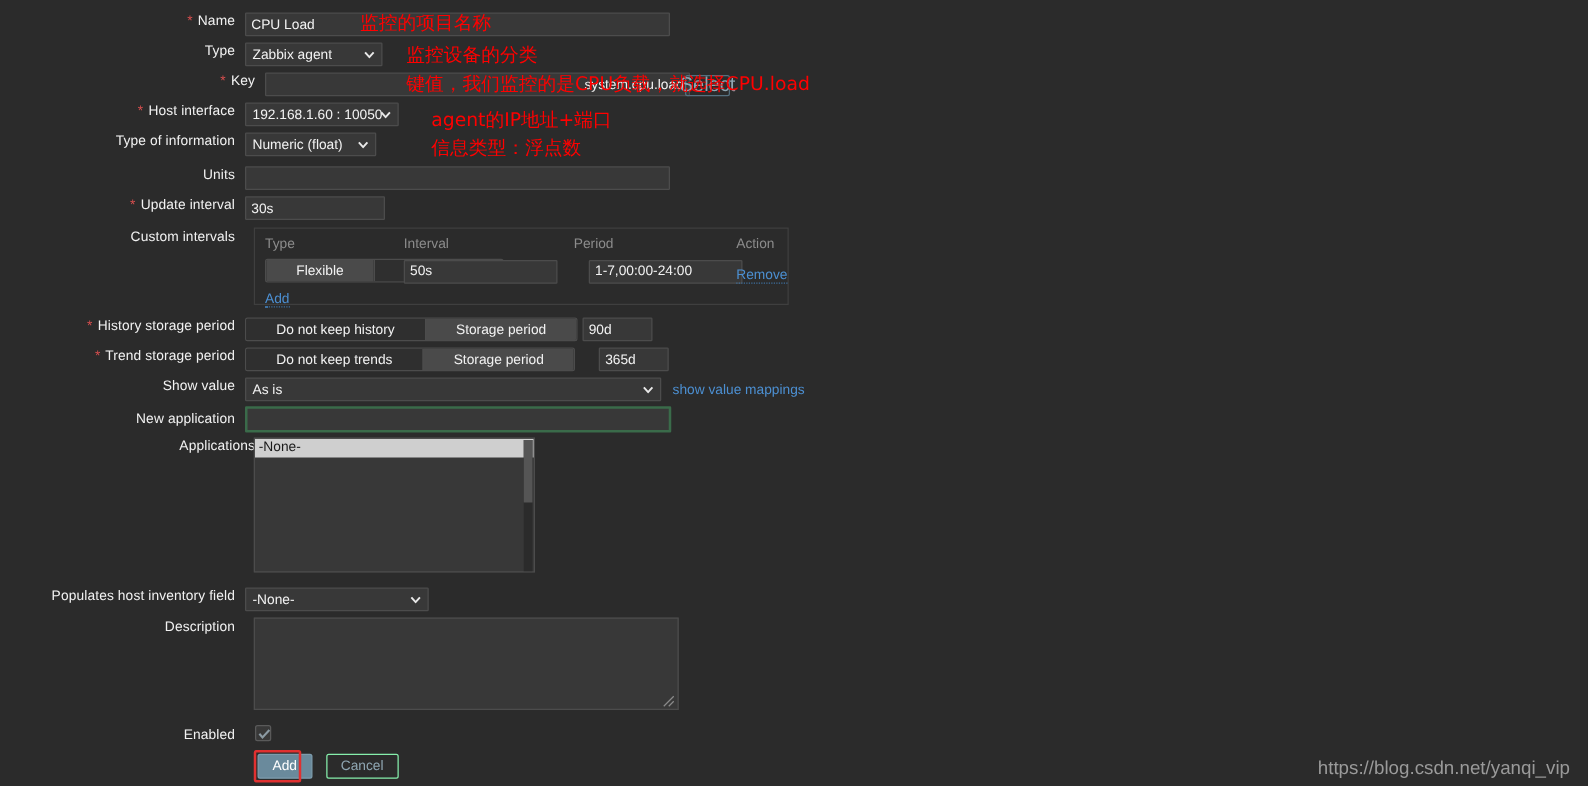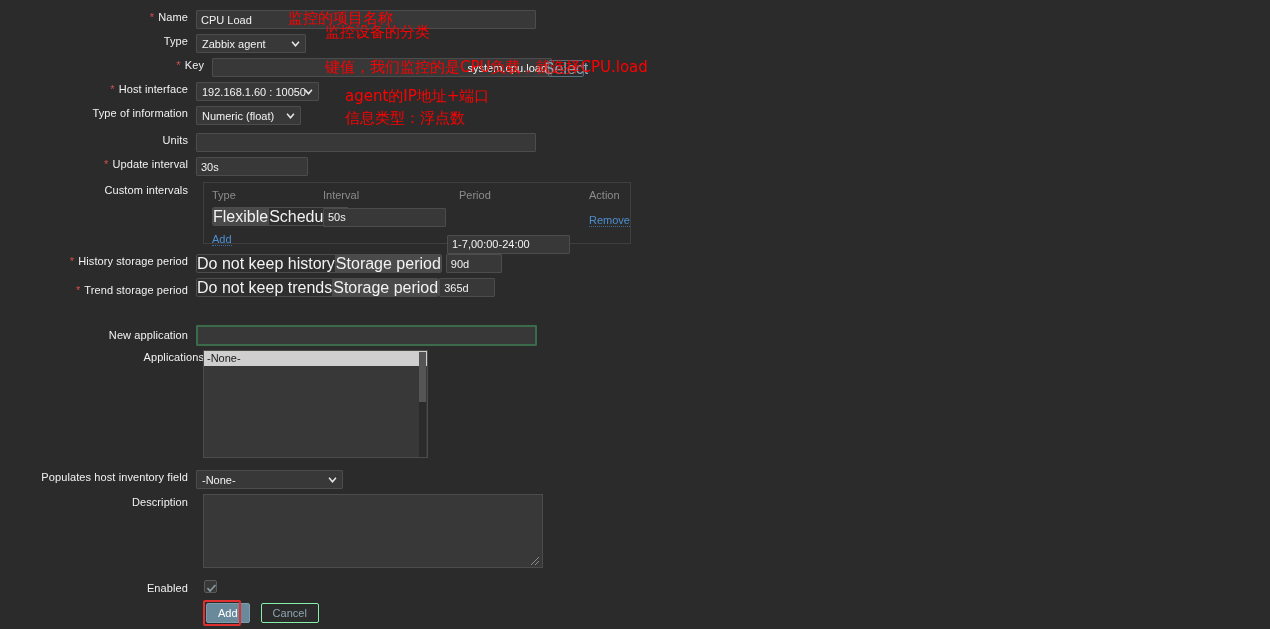--- a/index.html
+++ b/index.html
@@ -38,22 +38,22 @@
     border-radius: 1px; white-space: nowrap;
   }
   .sel .chev {
     position: absolute; right: 5px; top: 50%; transform: translateY(-50%);
     width: 9px; height: 6px;
   }
 
   
   .seg { display: flex; border: 1px solid #4c4c4c; border-radius: 2px; overflow: hidden; height: 19px; }
   .seg > div {
-    font-size: 16px; color: #f2f2f2; display: flex; align-items: center;
-    padding: 0 0; background: #2f2f2f; cursor: pointer; white-space: nowrap;
+    font-size: 11px; color: #f2f2f2; display: flex; align-items: center;
+    padding: 0 24px; background: #2f2f2f; cursor: pointer; white-space: nowrap;
   }
   .seg > div + div { border-left: 1px solid #4c4c4c; }
   .seg > div.on { background: #4a4a4a; }
 
   
   #ci-box {
     position: absolute; left: 203px; top: 182px; width: 428px; height: 62px;
     border: 1px solid #3f3f3f; background: #2b2b2b;
   }
   .ci-hdr { position: absolute; font-size: 11px; color: #8c8c8c; top: 6px; }
@@ -211,21 +211,21 @@
       <div class="seg">
         <div class="on">Flexible</div>
         <div>Scheduling</div>
       </div>
     </div>
 
     <div class="ci-cell" style="left:119px;">
       <input class="inp" style="width: 123px;" value="50s">
     </div>
 
-    <div class="ci-cell" style="left:243px;margin-top:27px;">
+    <div class="ci-cell" style="left:267px;">
       <input class="inp" style="width: 123px;" value="1-7,00:00-24:00">
     </div>
 
     <div class="ci-cell" style="left:385px;top:27px;">
       <span class="lnk">Remove</span>
     </div>
 
     <div style="position:absolute;left:8px;top:46px;">
       <span class="lnk">Add</span>
     </div>
@@ -235,31 +235,43 @@
     <div class="lbl"><span class="req">*</span> <span>History storage period</span></div>
     <div class="ctl">
       <div class="seg">
         <div>Do not keep history</div>
         <div class="on">Storage period</div>
       </div>
       <input class="inp" style="width: 56px; margin-left: 4px;" value="90d">
     </div>
   </div>
 
-  <div class="row" style="top:278px;align-items:flex-end;">
+  <div class="row" style="top:278px;">
     <div class="lbl"><span class="req">*</span> <span>Trend storage period</span></div>
     <div class="ctl">
       <div class="seg">
         <div>Do not keep trends</div>
         <div class="on">Storage period</div>
       </div>
-      <input class="inp" style="width: 56px; margin-left: 0;" value="365d">
-    </div>
-  </div>
-
+      <input class="inp" style="width: 56px; margin-left: 19px;" value="365d">
+    </div>
+  </div>
+
+  <div class="row" style="top:302px;">
+    <div class="lbl"><span>Show value</span></div>
+    <div class="ctl">
+      <div class="sel" style="width:333px;">
+        <span>As is</span>
+        <svg class="chev" viewBox="0 0 10 7">
+          <path d="M1 1 L5 5.5 L9 1" fill="none" stroke="#e8e8e8" stroke-width="1.8"></path>
+        </svg>
+      </div>
+      <span class="lnk" style="margin-left:9px;border-bottom:none;">show value mappings</span>
+    </div>
+  </div>
 
   <div class="row" style="top:325px;">
     <div class="lbl" style="padding-top:3px;"><span>New application</span></div>
     <div class="ctl">
       <input class="inp green" style="width: 341px;" value="">
     </div>
   </div>
 
   <div class="row" style="top:350px;margin-left:16px;">
     <div class="lbl"><span>Applications</span></div>
@@ -304,19 +316,20 @@
     <div class="btn" id="add-btn">
       <span>Add</span>
     </div>
     <div class="btn" id="cancel-btn">
       <span>Cancel</span>
     </div>
   </div>
   <div id="add-highlight"></div>
 
   <div class="anno" id="anno0" style="left: 288px; top: 10px;">监控的项目名称</div>
-  <div class="anno" id="anno1" style="left: 325px; top: 24px; text-align: center;">监控设备的分类</div>
+  <div class="anno" id="anno1" style="left: 325px; top: 36px; text-align: center;">监控设备的分类</div>
   <div class="anno" id="anno2" style="left: 325px; top: 59px;">键值，我们监控的是CPU负载，就选择CPU.load</div>
   <div class="anno" id="anno3" style="left: 345px; top: 88px;">agent的IP地址+端口</div>
   <div class="anno" id="anno4" style="left: 345px; top: 110px;">信息类型：浮点数</div>
 
+  <div id="watermark">https://blog.csdn.net/yanqi_vip</div>
 
 </div>
 
 </body></html>

